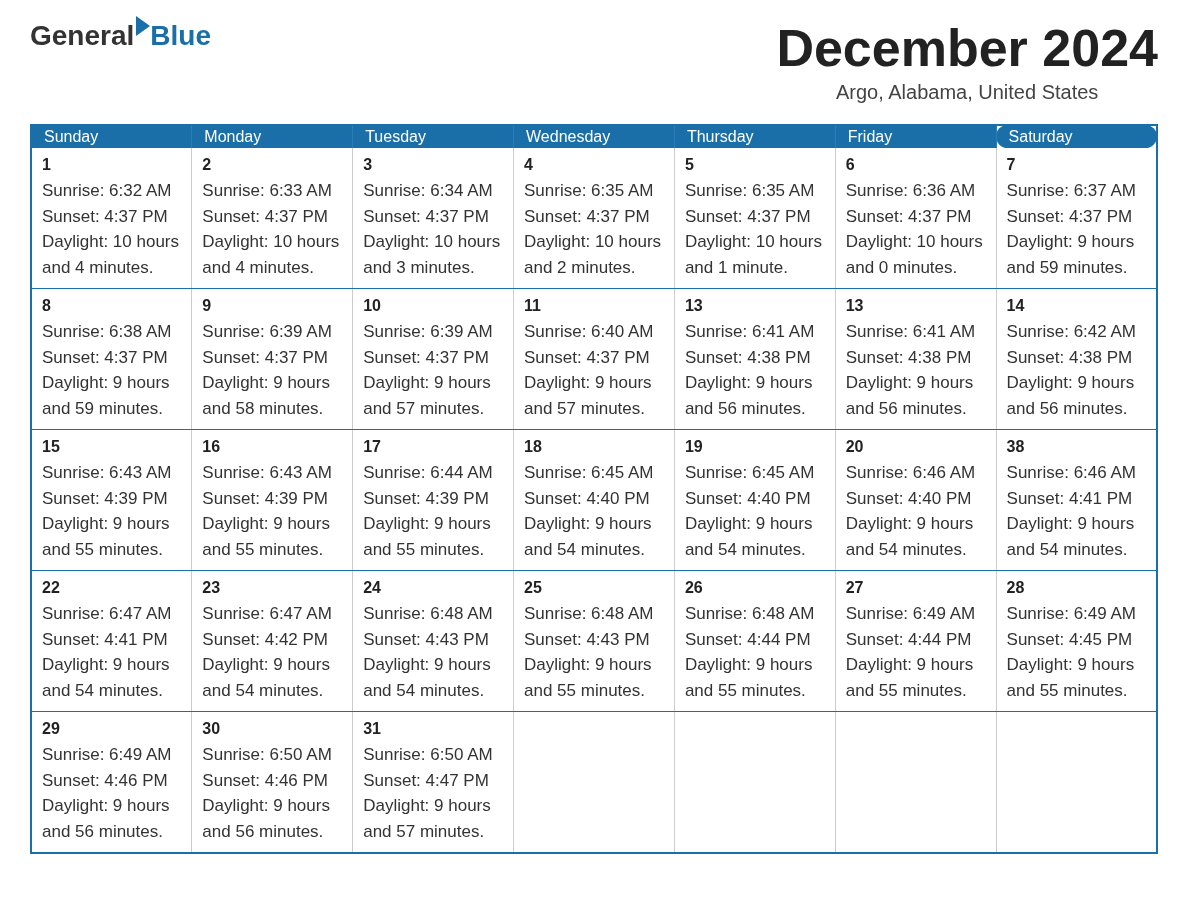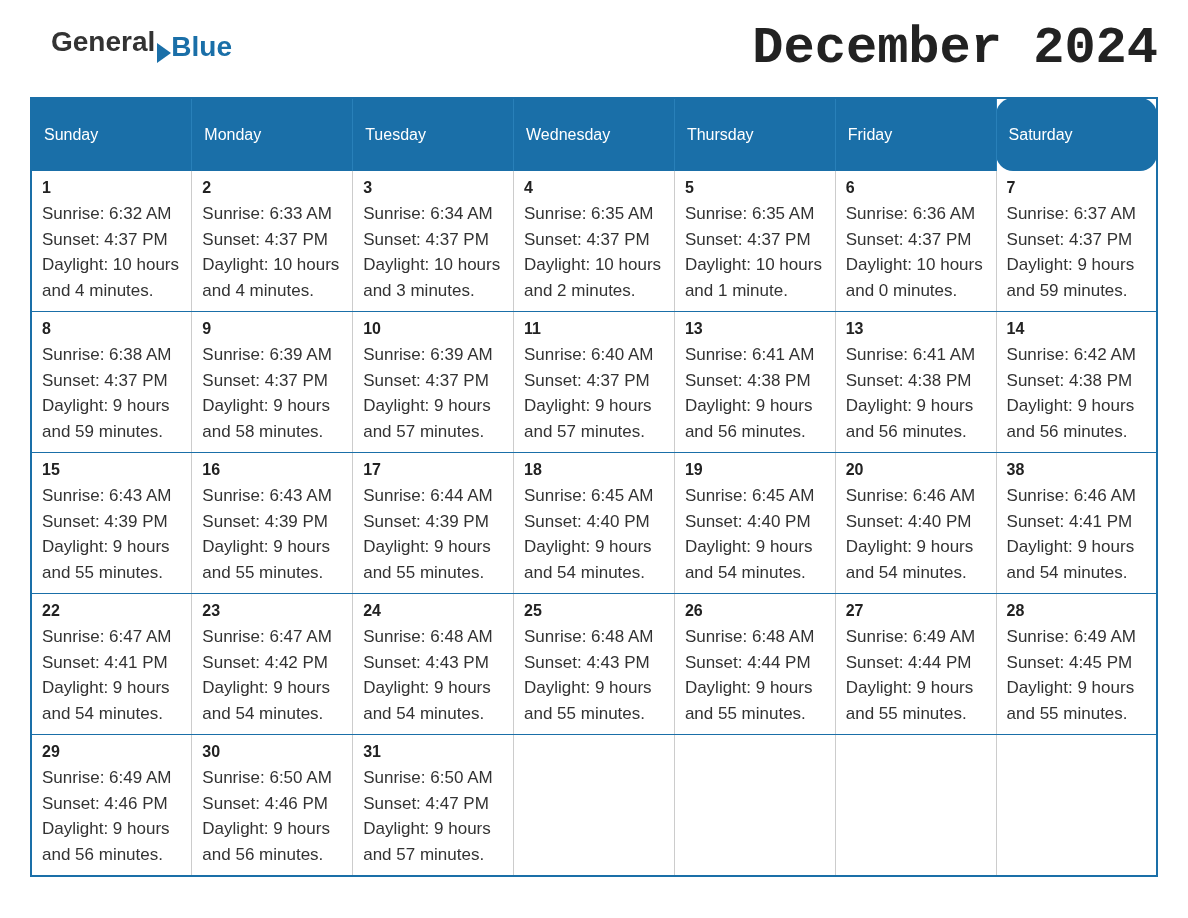--- a/index.html
+++ b/index.html
@@ -22,44 +22,41 @@
       align-items: flex-start;
     }
     .logo-text {
       display: flex;
       align-items: center;
     }
     .logo-general {
       font-size: 28px;
       font-weight: bold;
       color: #333;
-      margin-left: 21px;
     }
     .logo-blue-part {
       display: flex;
-      align-items: flex-end;
-      margin-top: 11px;
+      align-items: flex-start;
     }
     .logo-blue-text {
       font-size: 28px;
       font-weight: bold;
       color: #1a6fa8;
     }
     .logo-triangle {
       width: 0;
       height: 0;
       border-left: 14px solid #1a6fa8;
       border-top: 10px solid transparent;
       border-bottom: 10px solid transparent;
       margin-left: 2px;
       margin-top: -4px;
     }
     .title-section {
       text-align: center;
-      font-family: Liberation Mono, monospace;
     }
     .month-title {
       font-size: 52px;
       font-weight: bold;
       color: #222;
       line-height: 1.1;
     }
     .location {
       font-size: 20px;
       color: #444;
@@ -68,21 +65,21 @@
     .calendar {
       width: 100%;
       border-collapse: collapse;
       border: 2px solid #1a6fa8;
     }
     .calendar th {
       background-color: #1a6fa8;
       color: #fff;
       font-size: 16px;
       font-weight: normal;
-      padding: 27px 12px;
+      padding: 2px 12px;
       text-align: left;
       border-right: 1px solid #2980b9;
     }
     .calendar th:last-child {
       border-right: none;
       border-radius: 17px;
     }
     .calendar td {
       vertical-align: top;
       padding: 8px 10px;
@@ -122,20 +119,21 @@
     <div class="logo-text">
       <span class="logo-general">General</span>
       <div class="logo-blue-part">
         <div class="logo-triangle"></div>
         <span class="logo-blue-text">Blue</span>
       </div>
     </div>
   </div>
   <div class="title-section">
     <div class="month-title">December 2024</div>
+    <div class="location">Argo, Alabama, United States</div>
   </div>
 </div>
 
 <table class="calendar">
   <thead>
     <tr>
       <th>Sunday</th>
       <th>Monday</th>
       <th>Tuesday</th>
       <th>Wednesday</th>

